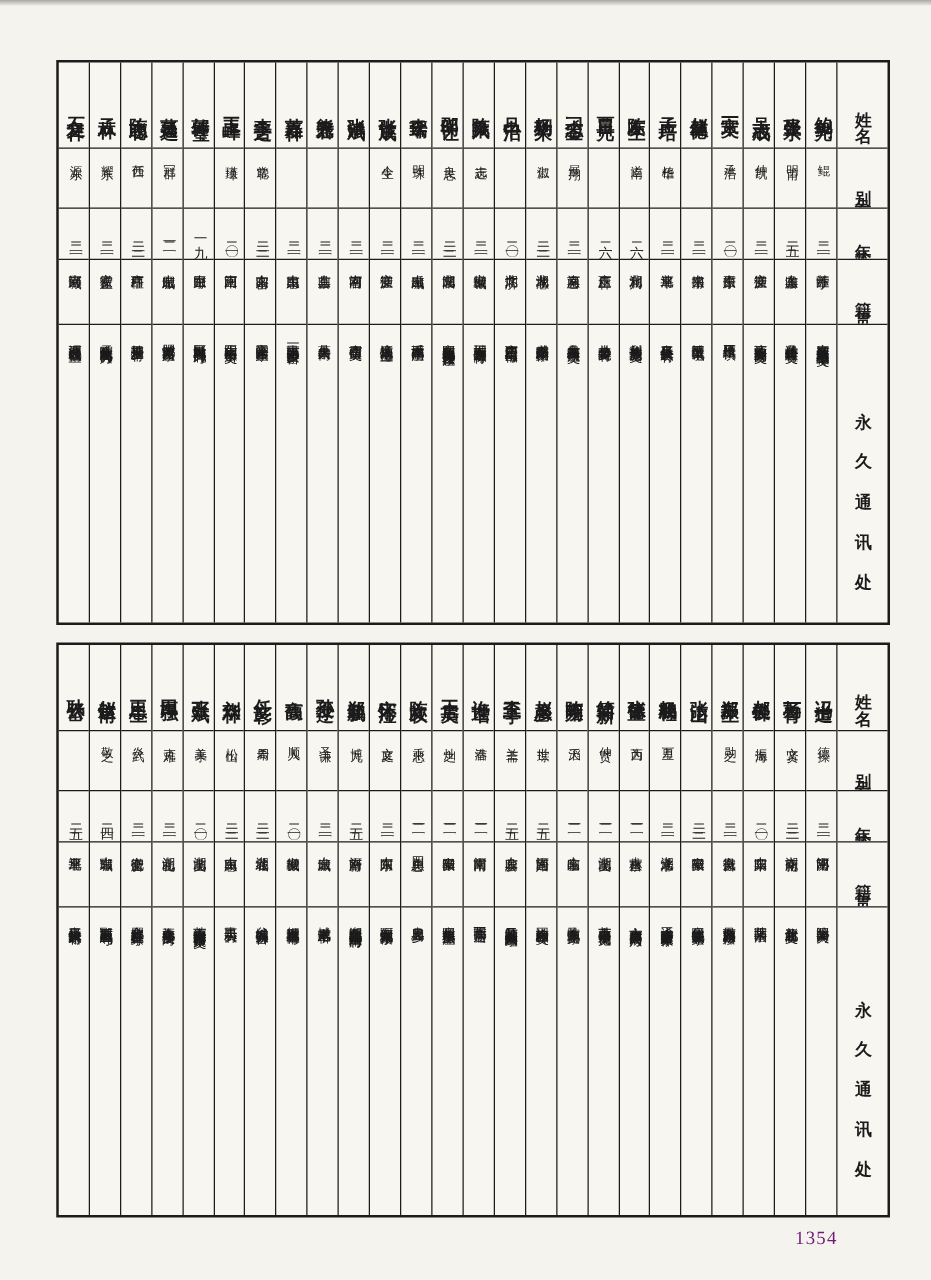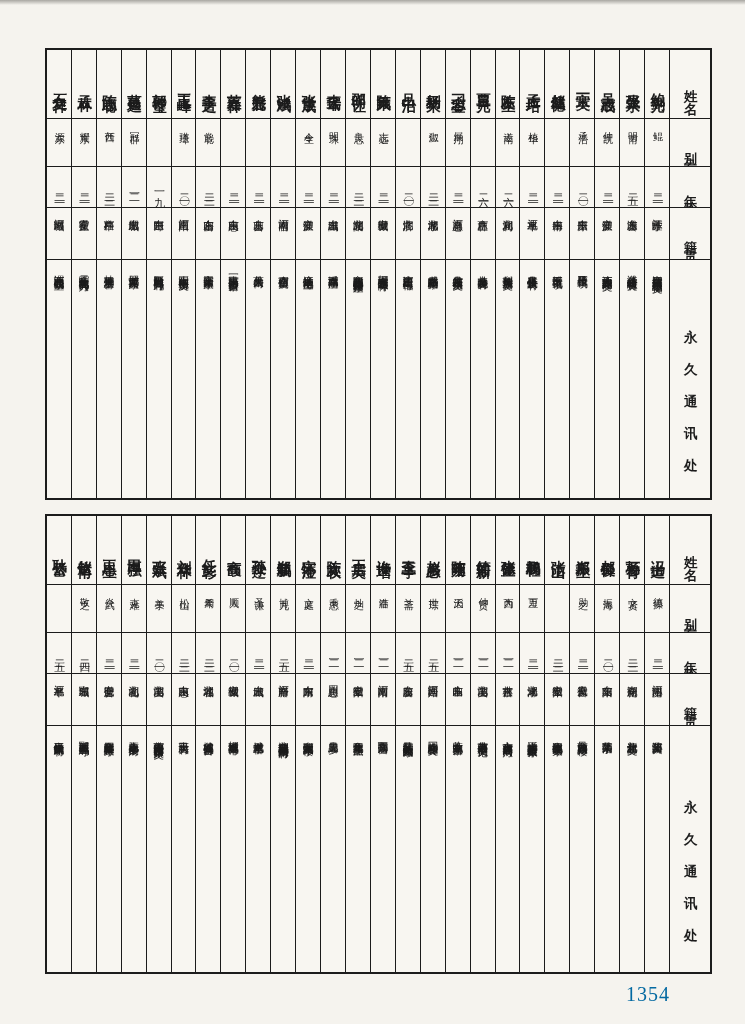--- a/index.html
+++ b/index.html
@@ -37,21 +37,21 @@
   .f-origin{font-size:10.5px;letter-spacing:0.5px;}
   .f-address{font-size:10.5px;letter-spacing:0.5px;}
   .header-col .cell{align-items:center;}
   .h-name .v{font-size:13.5px;font-weight:bold;letter-spacing:13px;margin-bottom:-13px;}
   .h-alias .v{font-size:13px;font-weight:bold;letter-spacing:7px;margin-bottom:-7px;}
   .h-age .v{font-size:13px;font-weight:bold;letter-spacing:5px;margin-bottom:-5px;}
   .h-origin .v{font-size:13px;font-weight:bold;letter-spacing:9px;margin-bottom:-9px;}
   .h-address .v{font-size:13.5px;font-weight:bold;letter-spacing:32px;margin-bottom:-32px;}
   .page-num{
     text-align:right;padding-right:42px;margin-top:9px;
-    font-size:20px;letter-spacing:1px;color:#0369a1;
+    font-size:15px;letter-spacing:1px;color:#701a75;
   }
 </style>
 </head>
 <body>
 
 <div class="scan-edge"></div>
 
 <div class="page">
 
   <div class="table top">

